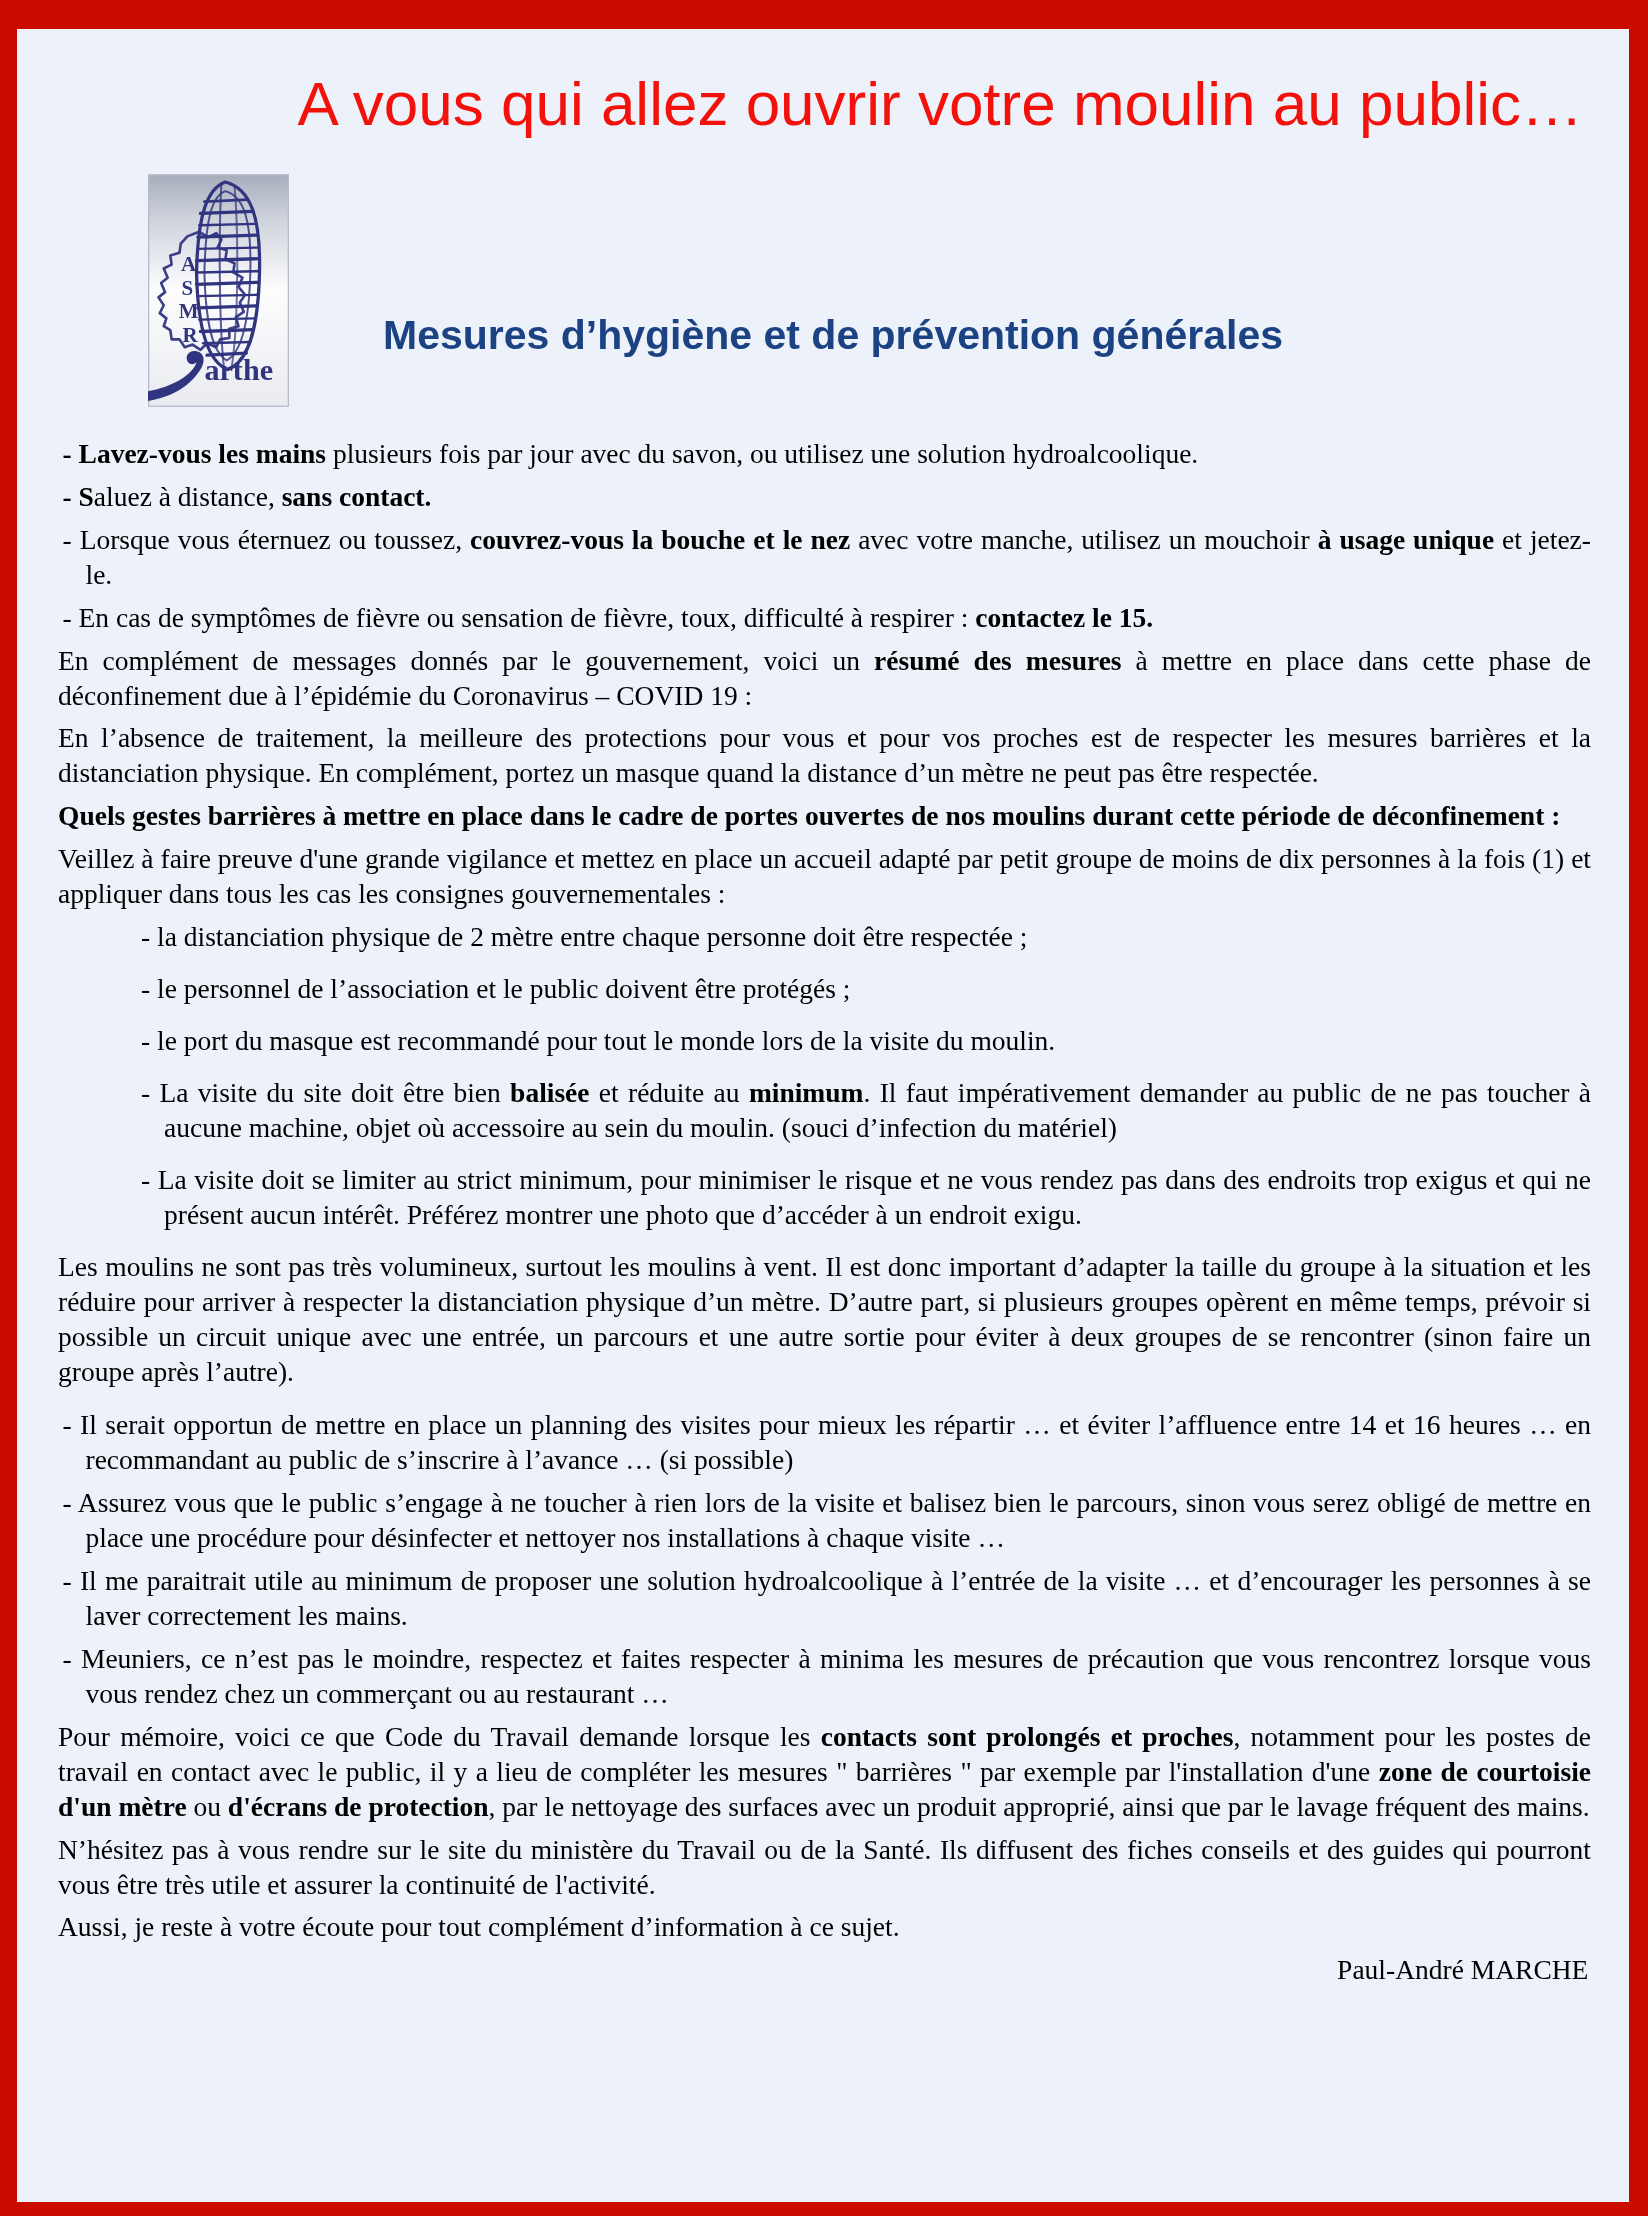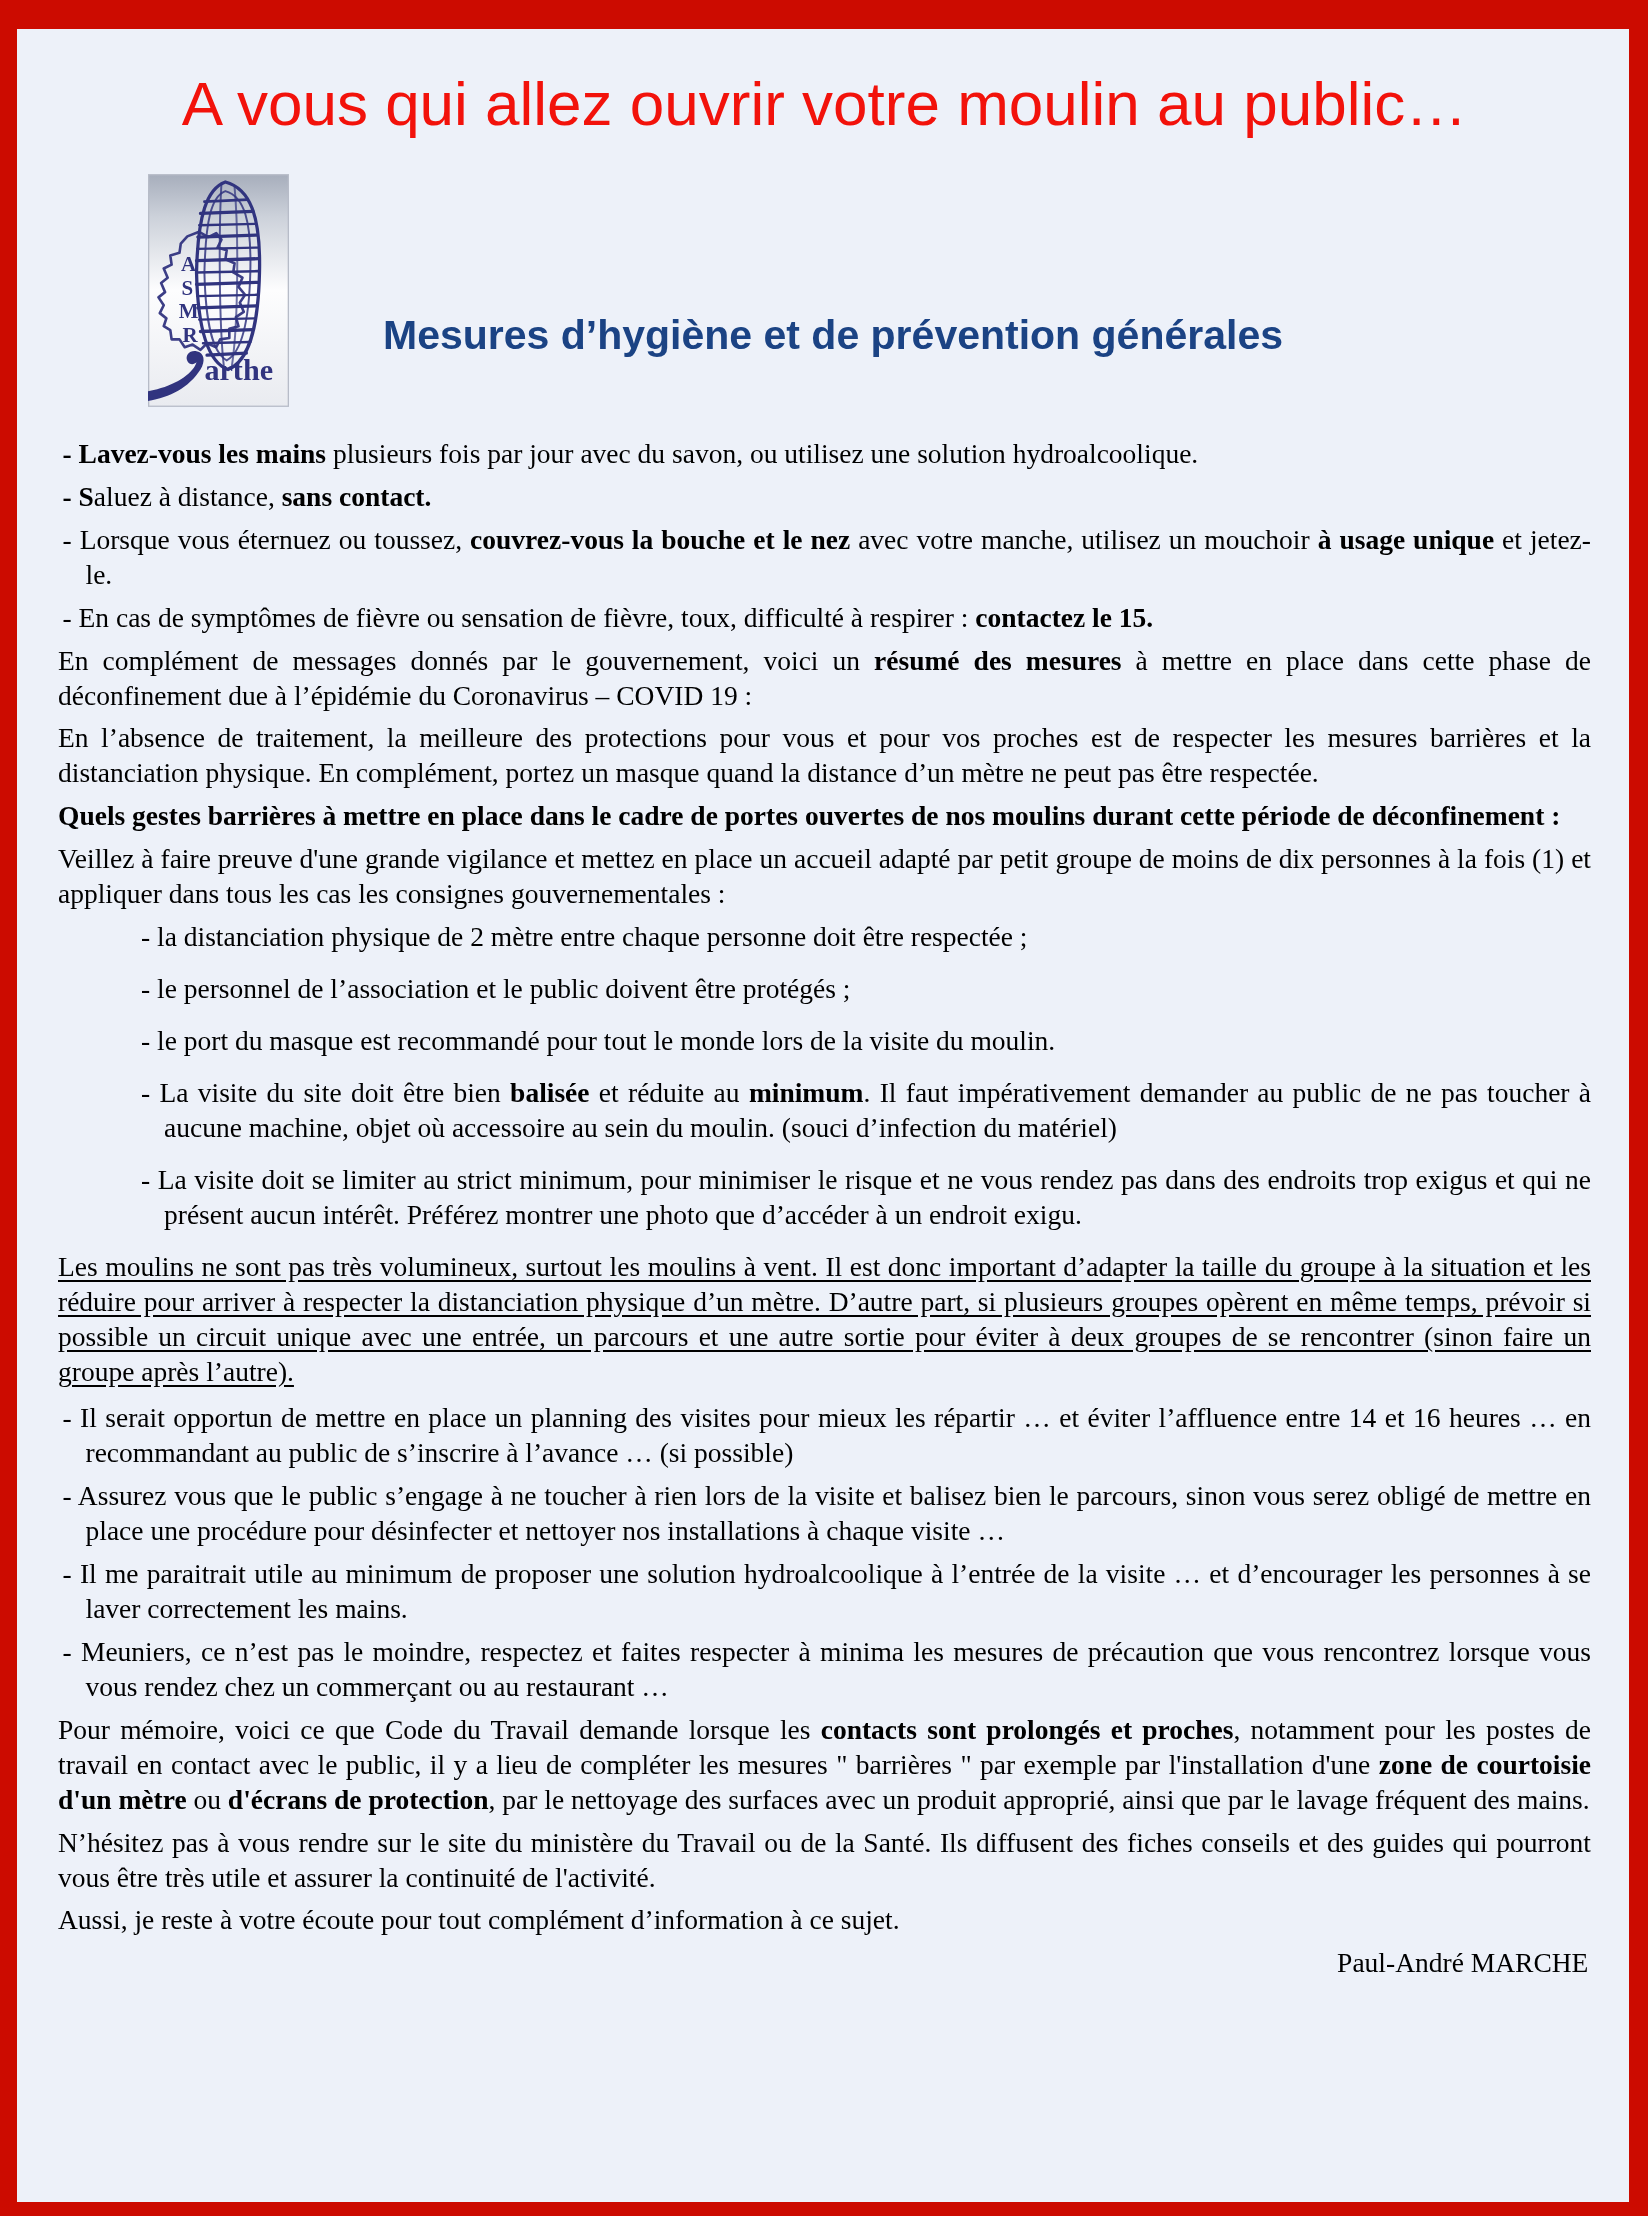--- a/index.html
+++ b/index.html
@@ -11,22 +11,22 @@
     border-style:solid;
     border-color:var(--border-red,#cc0b00);
     border-width:29.5px 19.7px 14.4px 17px;
     font-family:"Liberation Serif",serif;
     color:#000;
     overflow:hidden;
   }
   .content{position:relative;height:100%;box-sizing:border-box;padding:0 38px 0 41px;}
   header{position:relative;height:407px;}
   .headline{
-    position:absolute;top:41px;left:0;right:0;
-    text-align:center;white-space:nowrap;
+    position:absolute;top:41px;left:0;right:8px;
+    text-align:right;white-space:nowrap;
     font-family:"Liberation Sans",sans-serif;
     font-size:62px;line-height:1.1;
     color:var(--headline-red,#f2120b);
   }
   .main-title{
     position:absolute;top:136px;left:0;right:0;
     text-align:center;white-space:nowrap;padding-left:98px;
     font-family:"Liberation Sans",sans-serif;
     color:var(--title-navy,#17497c);
   }
@@ -37,21 +37,21 @@
     text-align:center;white-space:nowrap;padding-left:17px;
     font-family:"Liberation Sans",sans-serif;font-weight:bold;
     font-size:41px;color:var(--subtitle-navy,#1b4384);
   }
   .logo{position:absolute;left:90px;top:144px;width:141px;height:235px;}
   .logo svg{display:block;width:100%;height:100%;}
   main p{margin:0 0 7.9px;font-size:27.5px;line-height:35px;text-align:justify;hyphens:none;}
   p.plain{margin-left:0;}
   p.b1{margin-left:27.5px;text-indent:-23px;}
   p.b2{margin-left:106px;text-indent:-23px;margin-bottom:17px;}
-  p.u{text-decoration:underline;text-underline-offset:3.9px;margin-bottom:11px;}
+  p.u{text-underline-offset:3.9px;margin-bottom:18px;}
   .bold{font-weight:bold;}
   .signature{
     text-align:right;font-size:27.5px;line-height:35px;
     margin-top:8px;padding-right:2.6px;
   }
 </style>
 </head>
 <body>
 
 <div class="page">

